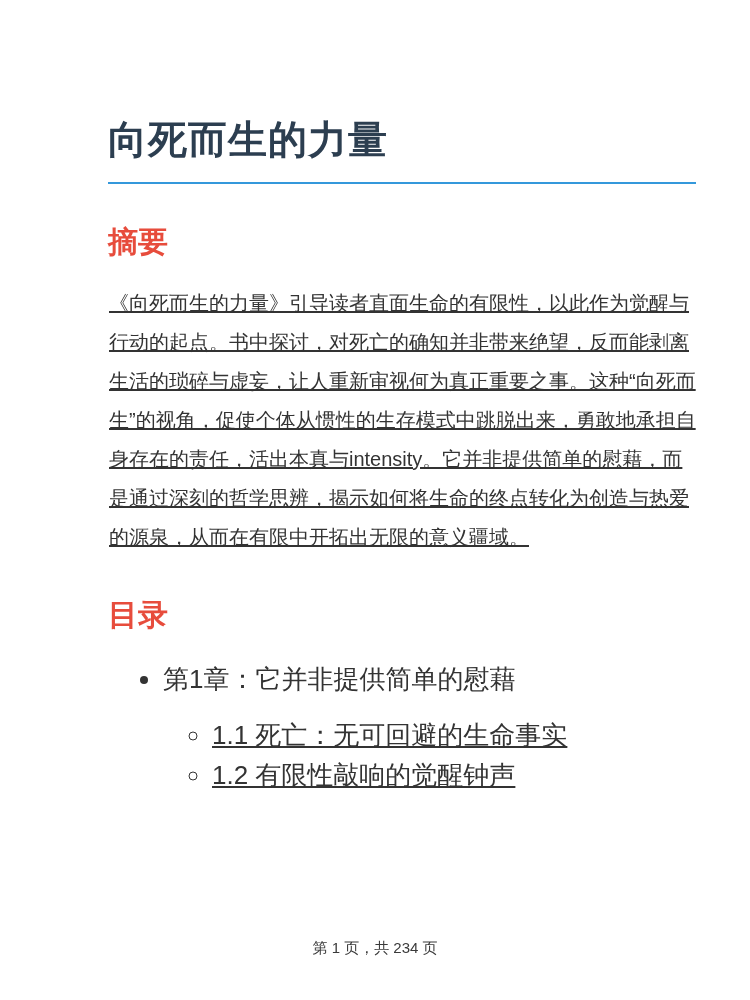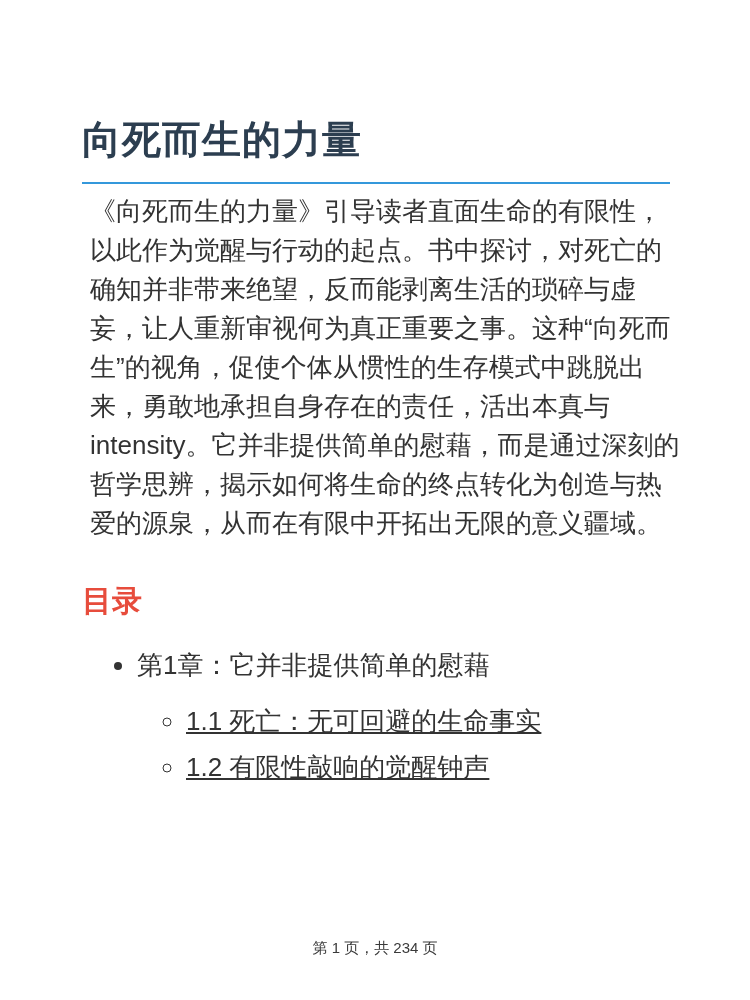--- a/index.html
+++ b/index.html
@@ -11,21 +11,21 @@
   *{box-sizing:border-box;}
   html,body{margin:0;padding:0;}
   body{
     width:750px;height:1000px;
     background:#ffffff;
     position:relative;overflow:hidden;
     font-family:"Liberation Sans","DejaVu Sans",sans-serif;
     color:var(--body-text,#333);
   }
   .page{
-    padding:118px 80px 0 82px;
+    padding:118px 80px 0 108px;
   }
   .doc-title{
     margin:0;
     font-size:39px;
     line-height:1.15;
     font-weight:bold;
     color:var(--title-text,#2c3e50);
     letter-spacing:1px;
   }
   .title-rule{
@@ -38,65 +38,66 @@
     margin:40px 0 24px 0;
     font-size:30px;
     line-height:1.2;
     font-weight:bold;
     color:var(--section-heading,#e74c3c);
   }
   .sec-heading.toc{
     margin-bottom:0;
   }
   .abstract-text{
-    margin:8px;
+    margin:1px;
     width:590px;
-    font-size:26px;
+    font-size:20px;
     line-height:39px;
     color:var(--body-text,#333);
     text-align:left;
+    text-decoration:underline;
   }
   ul.toc-list{
     margin:26px 0 0 0;
     padding:0 0 0 55px;
     list-style:disc;
     font-size:26px;
     line-height:40px;
     color:var(--body-text,#333);
   }
   ul.toc-sections{
     margin:16px 0 0 0;
     padding:0 0 0 49px;
     list-style:circle;
     text-decoration:underline;
   }
   ul.toc-sections li{
     margin-top:0;
   }
   ul.toc-sections li + li{
-    margin-top:6px;
   }
   .page-footer{
     position:absolute;
     left:0;right:0;
     bottom:42px;
     text-align:center;
     font-size:15px;
     color:#3a3a3a;
   }
 </style>
 </head>
 <body>
 
 <div class="page">
 
   <h1 class="doc-title">向死而生的力量</h1>
 
   <div class="title-rule"></div>
 
+  <h2 class="sec-heading">摘要</h2>
 
   <p class="abstract-text">《向死而生的力量》引导读者直面生命的有限性，以此作为觉醒与行动的起点。书中探讨，对死亡的确知并非带来绝望，反而能剥离生活的琐碎与虚妄，让人重新审视何为真正重要之事。这种“向死而生”的视角，促使个体从惯性的生存模式中跳脱出来，勇敢地承担自身存在的责任，活出本真与intensity。它并非提供简单的慰藉，而是通过深刻的哲学思辨，揭示如何将生命的终点转化为创造与热爱的源泉，从而在有限中开拓出无限的意义疆域。</p>
 
   <h2 class="sec-heading toc">目录</h2>
 
   <ul class="toc-list">
     <li>
       <span>第1章：它并非提供简单的慰藉</span>
       <ul class="toc-sections">
         <li>1.1 死亡：无可回避的生命事实</li>

